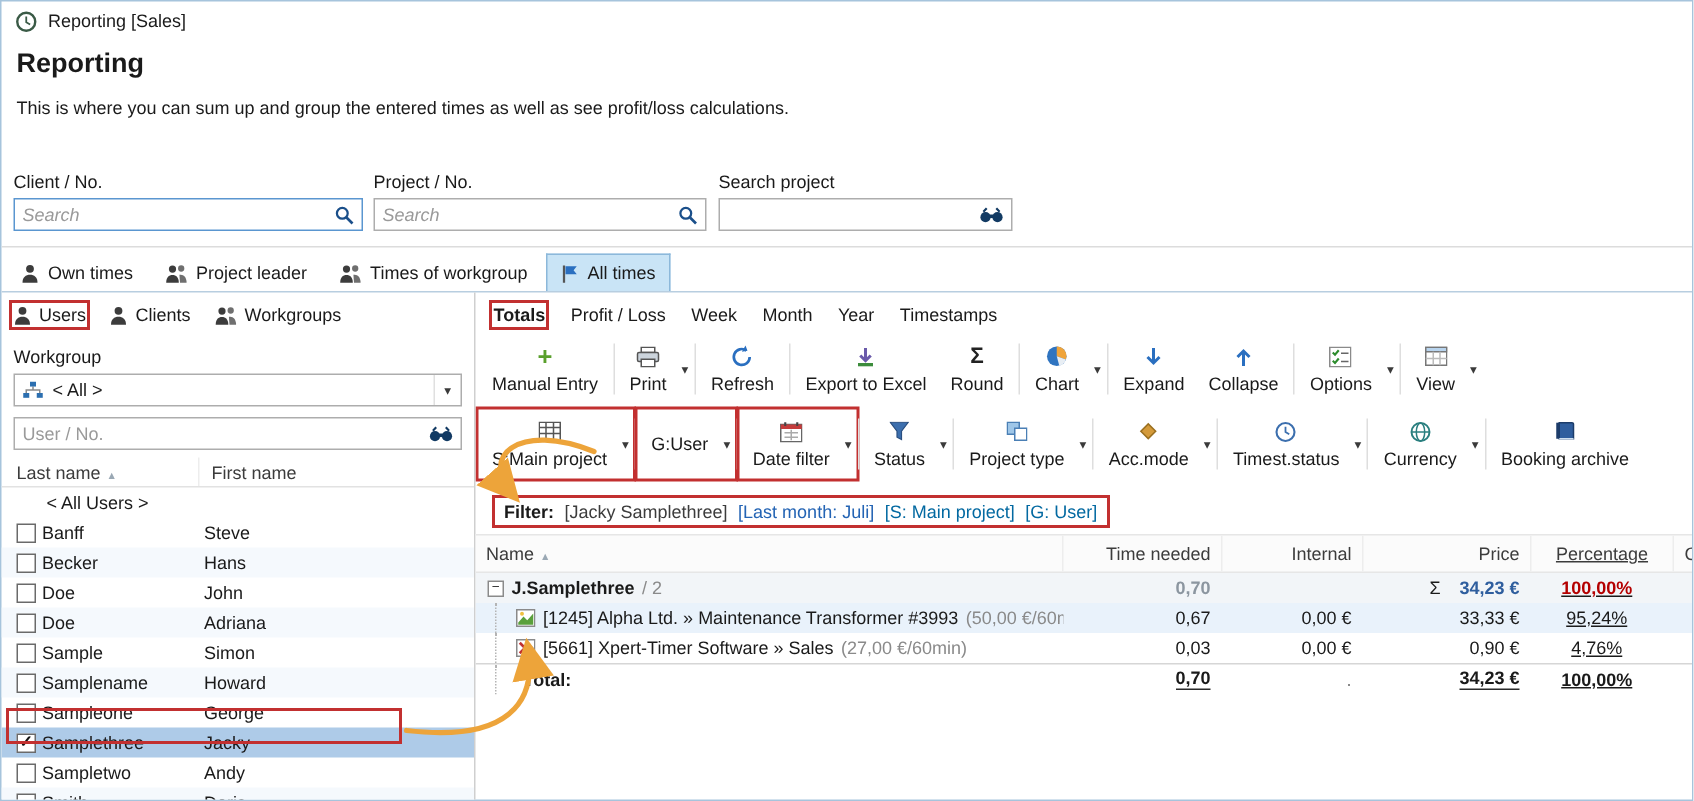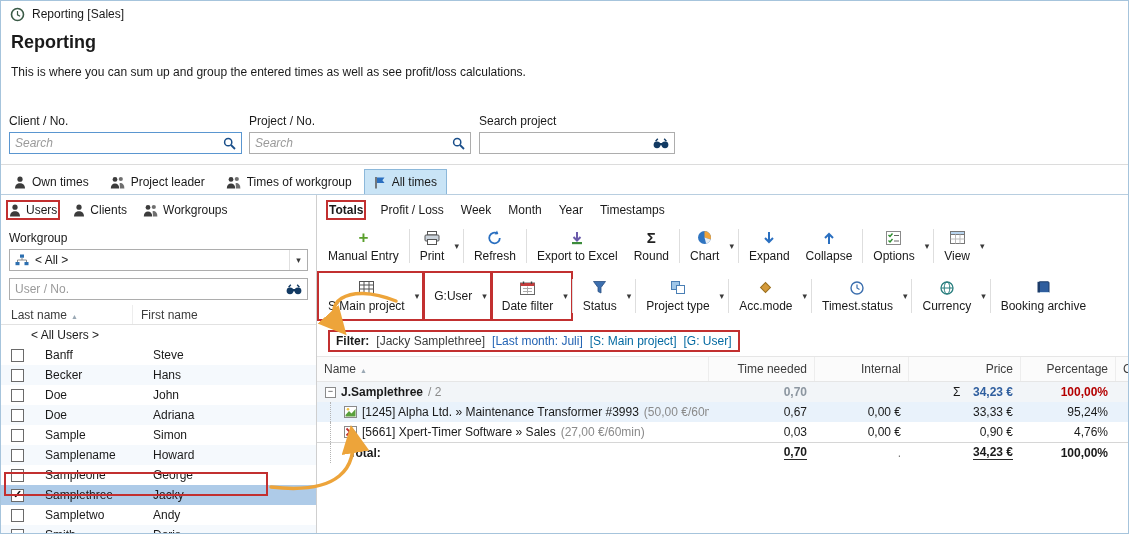--- a/index.html
+++ b/index.html
@@ -43,21 +43,21 @@
 
   .user-table { margin-top:5px; }
   .ut-head { display:flex; height:20px; border-bottom:1px solid #e2e2e2; color:#3c3c3c; }
   .ut-head .c1 { width:132px; padding-left:10px; display:flex; align-items:center; border-right:1px solid #ededed; }
   .ut-head .c2 { flex:1; padding-left:8px; display:flex; align-items:center; }
   .ut-row { display:flex; height:20px; align-items:center; padding-left:10px; }
   .ut-row.stripe { background:#f5f9fd; }
   .ut-row.selected { background:#aecbe8; }
   .ut-row .cb { width:13px; height:13px; border:1px solid #6a6a6a; background:#fff; display:inline-flex; align-items:center; justify-content:center; flex:none; }
   .ut-row .cb.checked::after { content:"\2713"; font-size:11px; font-weight:bold; color:#111; margin-top:-1px; }
-  .ut-row .ln { width:100px; margin-left:21px; white-space:nowrap; overflow:hidden; }
+  .ut-row .ln { width:100px; margin-left:4px; white-space:nowrap; overflow:hidden; }
   .ut-row .fn { flex:1; padding-left:8px; white-space:nowrap; overflow:hidden; }
   .ut-row.allusers { padding-left:30px; }
 
   
   .report-tabs { height:26px; padding:8px 12px 0; display:flex; gap:17px; align-items:flex-start; }
   .report-tab { line-height:14px; }
   .report-tab.active { font-weight:bold; }
 
   .toolbar { display:flex; align-items:stretch; padding:3px 3px; }
   .toolbar1 { height:50px; }
@@ -83,21 +83,21 @@
 
   
   .rt { margin-top:5px; }
   .rt-head { display:flex; height:26px; background:#fbfbfb; border-top:1px solid #e6e6e6; border-bottom:1px solid #e6e6e6; color:#3c3c3c; }
   .rt-head > div { display:flex; align-items:center; padding:0 7px; border-right:1px solid #ededed; }
   .rt-row { display:flex; height:20px; align-items:center; }
   .col-name { width:392px; flex:none; overflow:hidden; white-space:nowrap; display:flex; align-items:center; }
   .col-time { width:106px; flex:none; justify-content:flex-end; text-align:right; }
   .col-int  { width:94px;  flex:none; justify-content:flex-end; text-align:right; }
   .col-price{ width:112px; flex:none; justify-content:flex-end; text-align:right; }
-  .col-pct  { width:95px;  flex:none; justify-content:flex-end; text-align:right; }
+  .col-pct  { width:95px;  flex:none; justify-content:center; text-align:right;text-decoration:underline; }
   .col-c    { flex:1; }
   .rt-row .col-time,.rt-row .col-int,.rt-row .col-price,.rt-row .col-pct { display:flex; align-items:center; padding-right:8px; }
   .rt-row.group { background:#f2f5f8; }
   .rt-row.child1 { background:#e9f2fb; }
   .rt-row.total { border-top:1px solid #d6d6d6; }
   .treebox { width:11px; height:11px; border:1px solid #8a8a8a; background:#fff; display:inline-flex; align-items:center; justify-content:center; margin:0 5px 0 8px; flex:none; }
   .treebox::after { content:"\2212"; font-size:9px; line-height:1; color:#333; margin-top:-1px; }
   .tree-indent { width:12px; height:20px; border-left:1px dotted #b4b4b4; margin-left:13px; flex:none; }
   .gname { font-weight:bold; }
   .gcount { color:#8a8a8a; margin-left:5px; }

